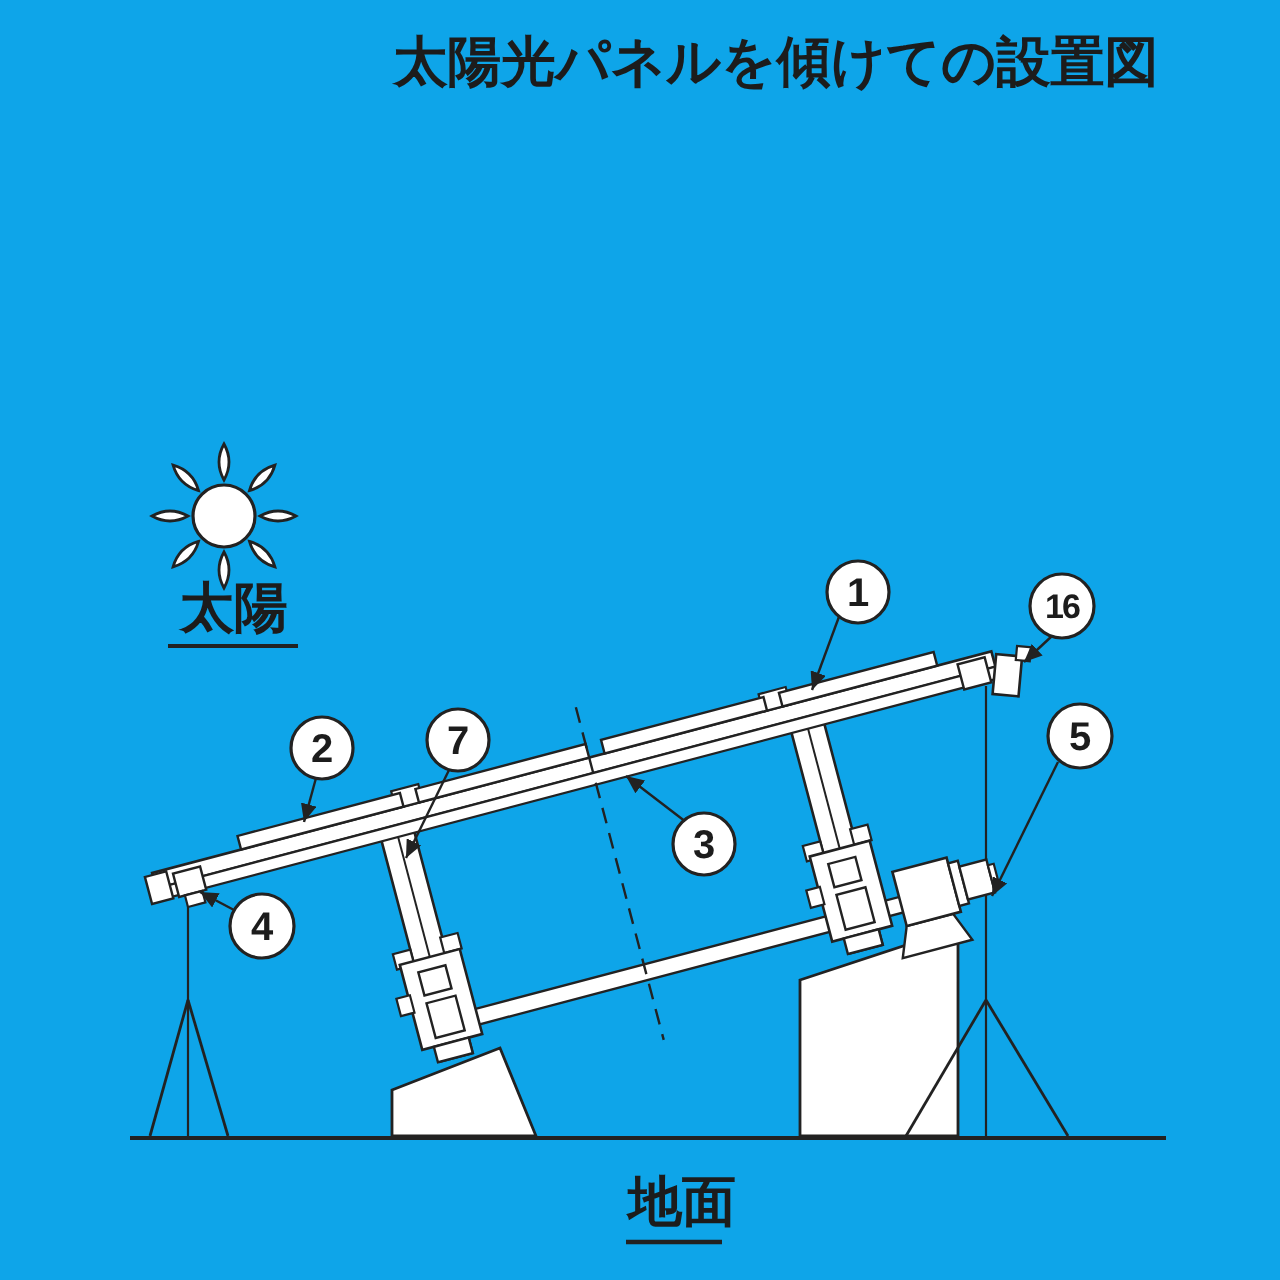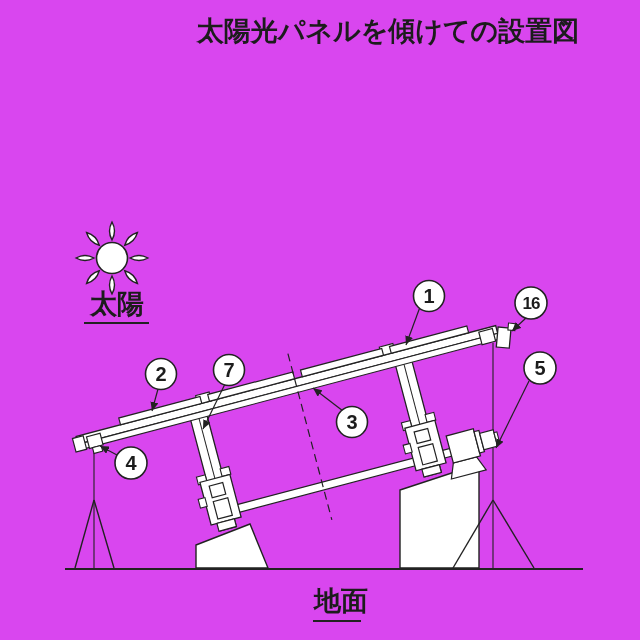--- a/index.html
+++ b/index.html
@@ -1,16 +1,16 @@
 <!DOCTYPE html>
 <html><head>
 <meta charset="utf-8">
 <style>
   html,body{margin:0;padding:0;background:#ffffff;}
-  .stage{position:relative;width:640px;height:640px;background:#d946ef;overflow:hidden;
+  .stage{position:relative;width:640px;height:640px;background:#0ea5e9;overflow:hidden;
          font-family:"Liberation Sans",sans-serif;}
   svg{display:block;}
   .title-text{font-family:"Liberation Sans",sans-serif;font-size:27px;font-weight:700;fill:#1c1c1c;}
   .label-text{font-family:"Liberation Sans",sans-serif;font-size:27px;font-weight:700;fill:#1c1c1c;}
   .callout-text{font-family:"Liberation Sans",sans-serif;font-size:20px;font-weight:600;fill:#1c1c1c;}
   .callout-text.small{font-size:17px;letter-spacing:-1px;}
   .ln{stroke:#222;fill:none;}
   .shape{stroke:#222;fill:#ffffff;}
 </style>
 </head>

